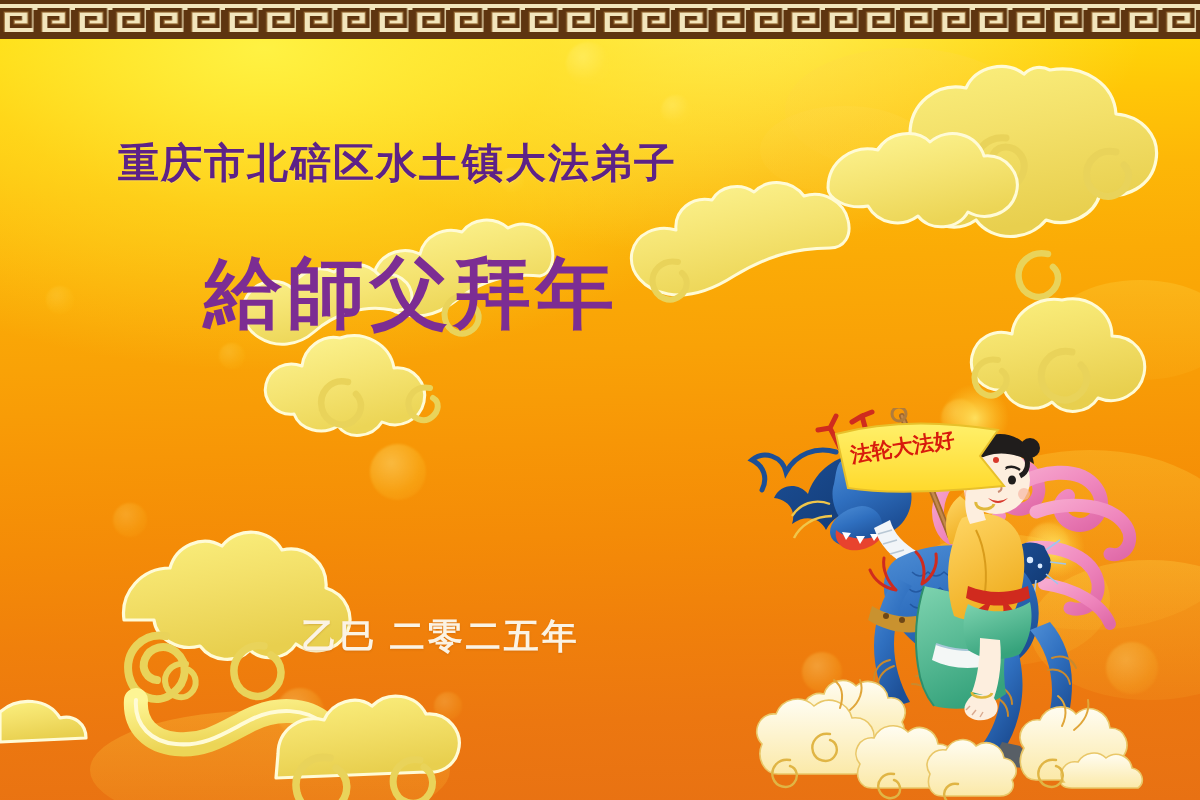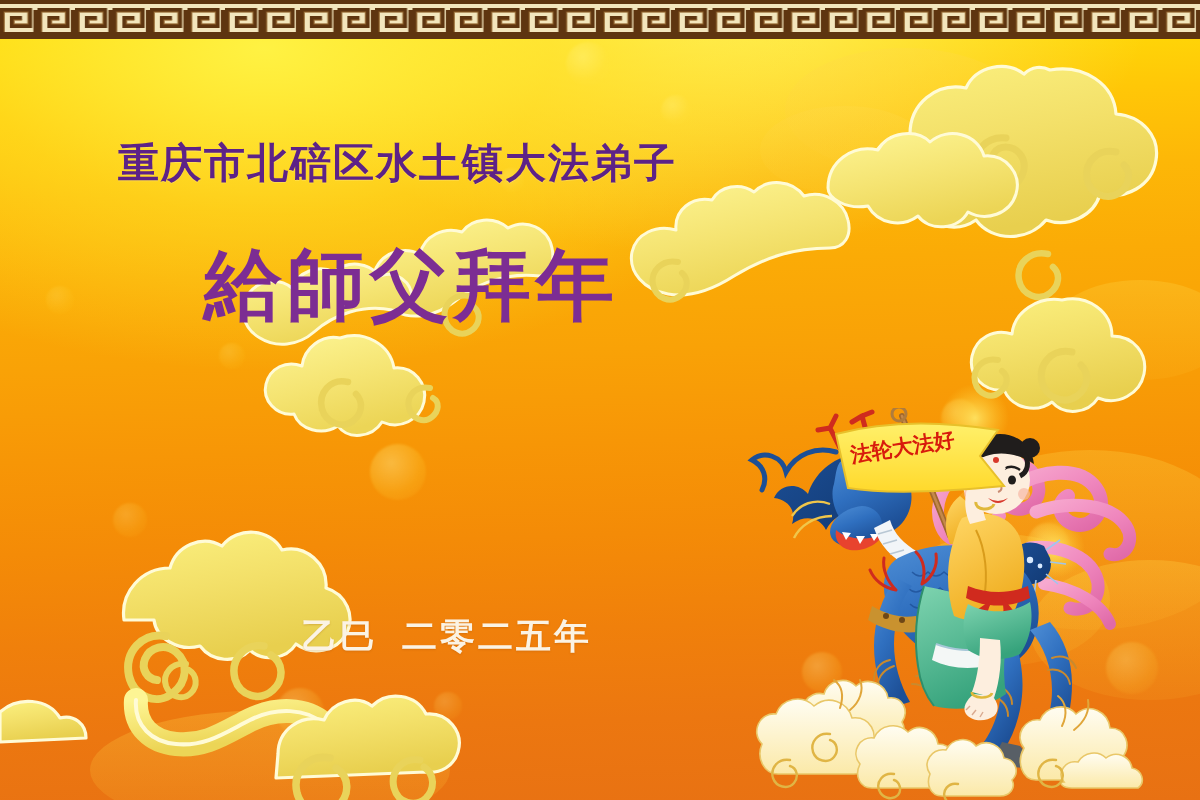--- a/index.html
+++ b/index.html
@@ -46,31 +46,31 @@
   .cloudlayer{position:absolute;left:0;top:0;width:1200px;height:800px;z-index:5;pointer-events:none;}
 
   
   #sender{
     position:absolute;left:118px;top:136px;z-index:30;
     font-family:"DejaVu Sans","Liberation Sans",sans-serif;
     font-size:41px;font-weight:700;letter-spacing:2px;
     color:#5d2287;white-space:nowrap;
     text-shadow:0 1px 0 rgba(255,255,255,.18);
   }
-  #title-block{position:absolute;left:120px;top:246px;z-index:30;}
+  #title-block{position:absolute;left:120px;top:254px;z-index:30;}
   .title-line{
     font-family:"DejaVu Sans","Liberation Sans",sans-serif;
     font-weight:700;color:#7c2d93;white-space:nowrap;
     line-height:1.0;
   }
   #title-line-1{font-size:78px;letter-spacing:5px;margin-left:84px;}
   #title-line-2{font-size:80px;letter-spacing:5px;margin-top:22px;margin-left:0px;}
   #date-line{
     position:absolute;left:302px;top:613px;z-index:30;
-    font-family:Liberation Mono, monospace;
+    font-family:Liberation Serif, serif;
     font-size:35px;font-weight:700;letter-spacing:3px;
     color:#fbf3e4;white-space:nowrap;
     text-shadow:0 1px 2px rgba(150,70,0,.25);
   }
 
   
   #illustration{position:absolute;left:744px;top:408px;width:400px;height:392px;z-index:25;}
   #banner-text{
     position:absolute;left:849px;top:437px;z-index:28;
     width:112px;height:52px;

